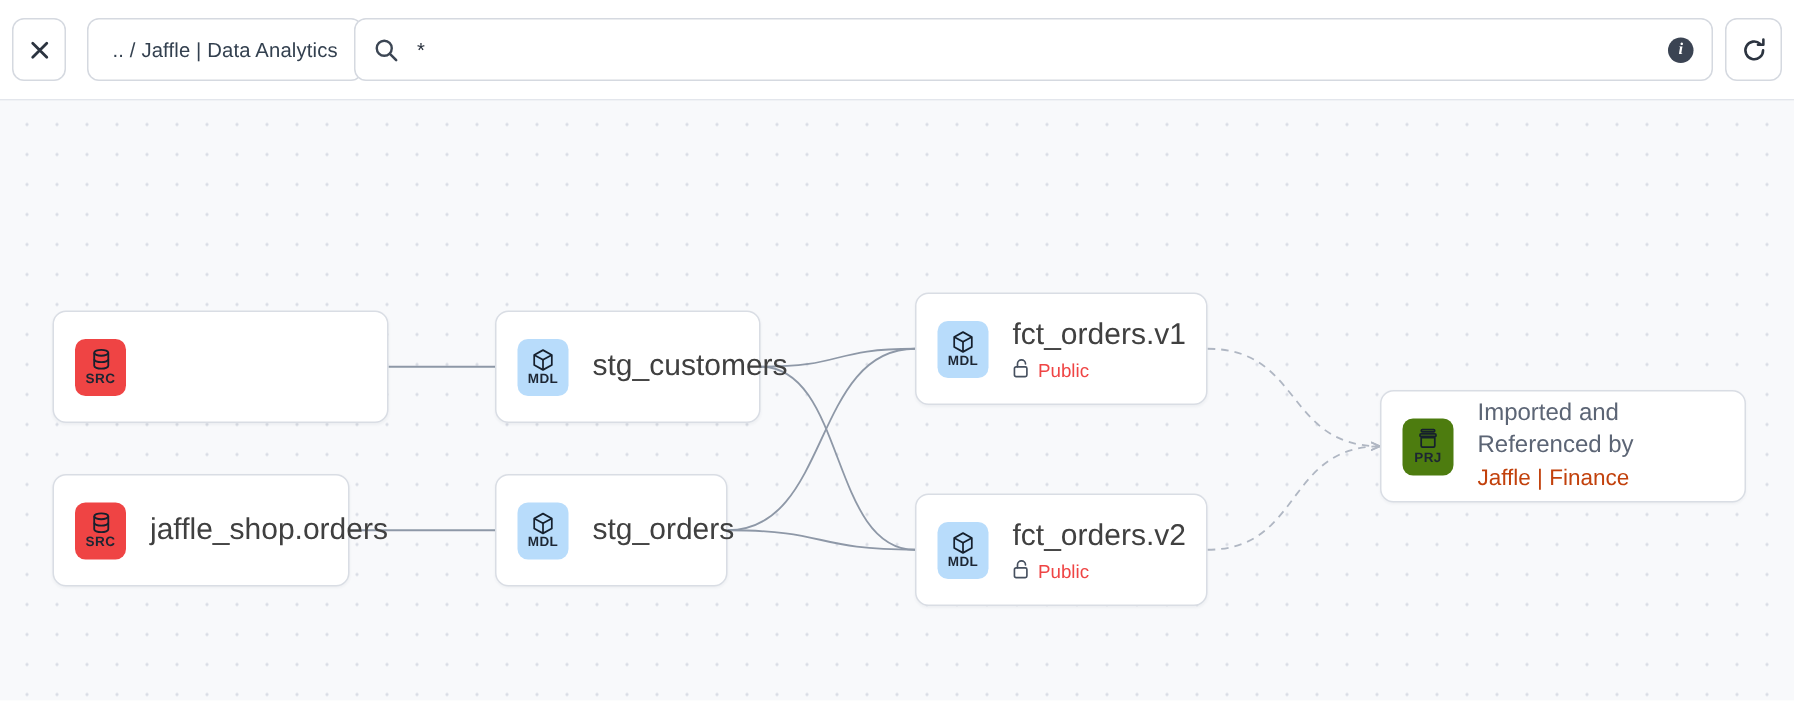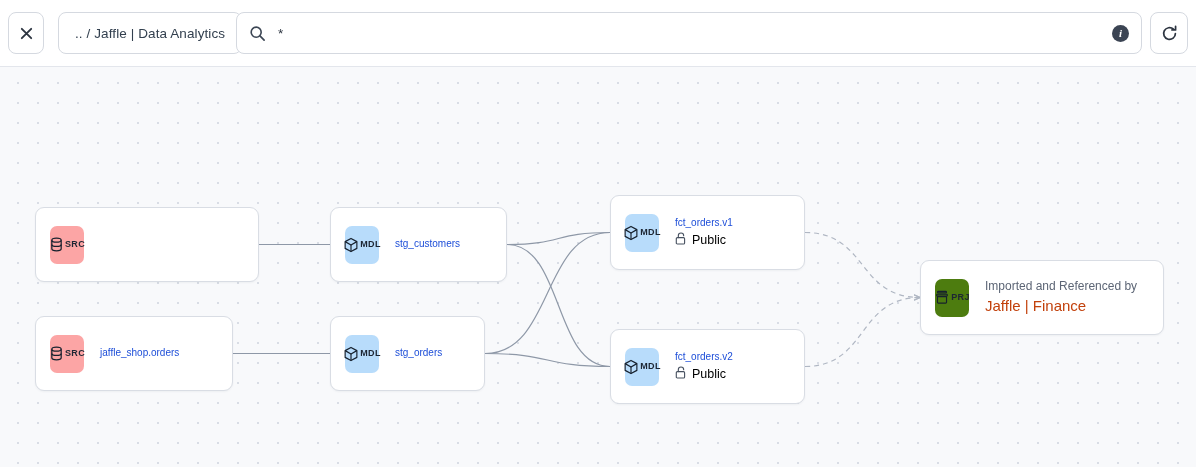--- a/index.html
+++ b/index.html
@@ -115,56 +115,57 @@
     box-shadow: 0 1px 2px rgba(40,50,70,.05);
     cursor: pointer;
     z-index: 5;
   }
   .badge {
     flex: 0 0 auto;
     width: 34px; height: 38px;
     border-radius: 7px;
     margin-left: 14px;
     display: flex;
+    flex-direction: column;
     align-items: center;
     justify-content: center;
     gap: 1px;
   }
   .badge .glyph { display: flex; align-items: center; justify-content: center; height: 15px; }
   .badge .blabel {
     font-size: 9px;
     font-weight: 700;
     letter-spacing: .3px;
     color: #1d2633;
     line-height: 1;
   }
-  .badge-src { background: #fca5a5; }
+  .badge-src { background: #ef4444; }
   .badge-mdl { background: #b8dcfb; }
   .badge-prj { background: #4d7c0f; }
 
   .ntext { margin-left: 16px; margin-right: 14px; min-width: 0; }
   .ntitle {
-    font-size: 10px;
-    color: #1d4ed8;
+    font-size: 20px;
+    color: #404040;
     white-space: nowrap;
     line-height: 1.25;
   }
   .nsub {
     display: flex;
     align-items: center;
     gap: 5px;
     font-size: 12.5px;
-    color: #000000;
+    color: #ef4444;
     margin-top: 3px;
   }
   .nsupra {
     font-size: 11.5px;
     color: #5b6personally;
   }
-  .nsupra { font-size: 12px; color: #5c6575; line-height: 1.3; }
+  .nsupra { font-size: 16px; color: #5c6575; line-height: 1.3; }
   .nmain-lg { font-size: 15px; color: #c2410c; line-height: 1.35; margin-top: 1px; white-space: nowrap; }
 </style>
 </head>
 <body>
 
 <div id="app">
 
   <div class="toolbar">
 
     <div class="tb-btn" id="close-btn">

